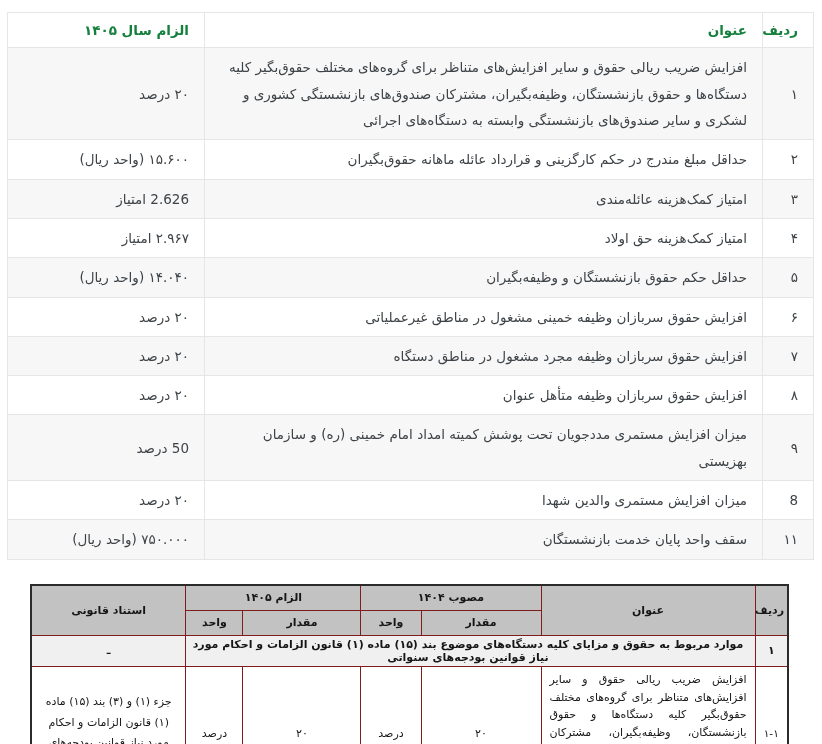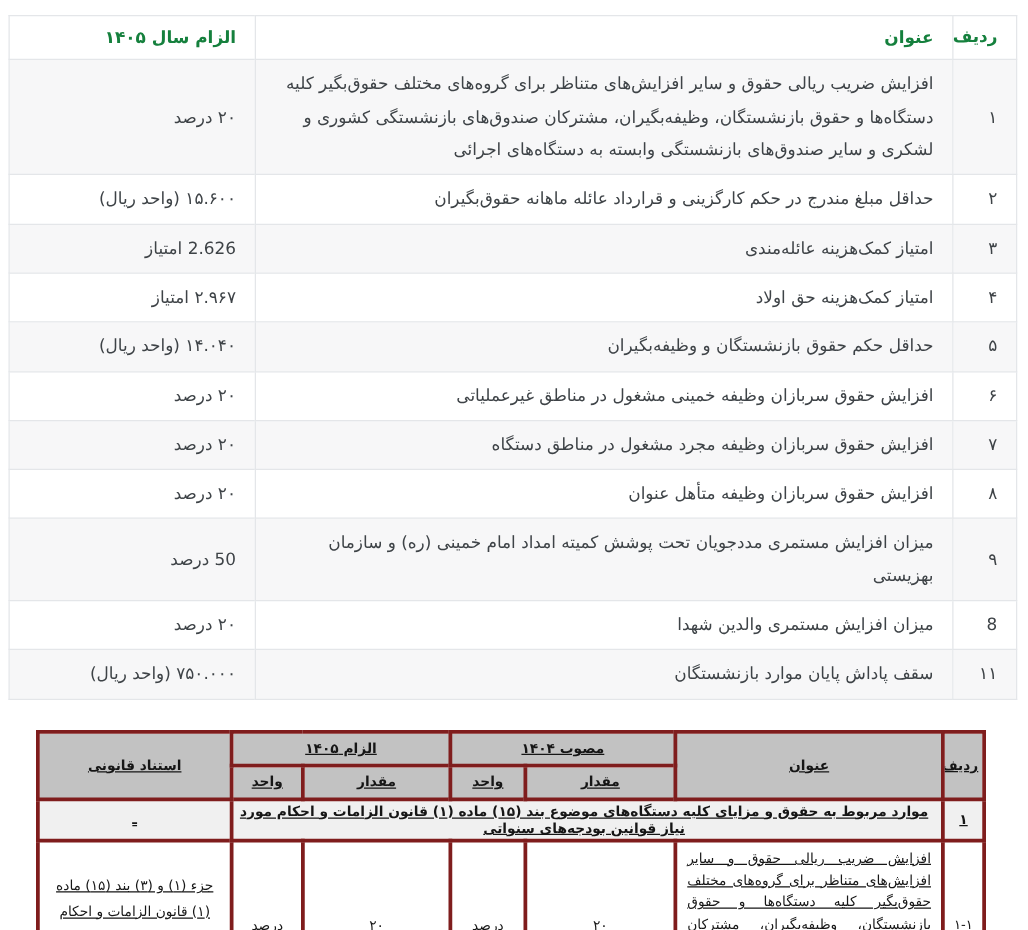--- a/index.html
+++ b/index.html
@@ -45,26 +45,25 @@
   .t2 {
     width: 757px;
     margin: 24px 33px 0 32px;
     border-collapse: collapse;
     table-layout: fixed;
     font-size: 11px;
     color: #161616;
     border: 2px solid #2b2b2b;
   }
   .t2 th, .t2 td {
-    border: 3px solid #7f1d1d;
+    border: 1px solid #7f1d1d;
     text-align: center;
     vertical-align: middle;
     padding: 2px 3px;
     overflow: hidden;
-    text-decoration: underline;
   }
   .t2 thead th {
     background: #c2c2c2;
     font-weight: bold;
     height: 20px;
   }
   .t2 tr.section-row td {
     background: #f0f0f0;
     font-weight: bold;
     height: 21px;
@@ -146,21 +145,21 @@
       <td>میزان افزایش مستمری مددجویان تحت پوشش کمیته امداد امام خمینی (ره) و سازمان بهزیستی</td>
       <td>50 درصد</td>
     </tr>
     <tr>
       <td>8</td>
       <td>میزان افزایش مستمری والدین شهدا</td>
       <td>۲۰ درصد</td>
     </tr>
     <tr>
       <td>۱۱</td>
-      <td>سقف پاداش پایان موارد بازنشستگان</td>
+      <td>سقف واحد پایان خدمت بازنشستگان</td>
       <td>۷۵۰.۰۰۰ (واحد ریال)</td>
     </tr>
   </tbody>
 </table>
 
 <table class="t2">
   <colgroup>
     <col style="width:33px">
     <col style="width:214px">
     <col style="width:120px">

